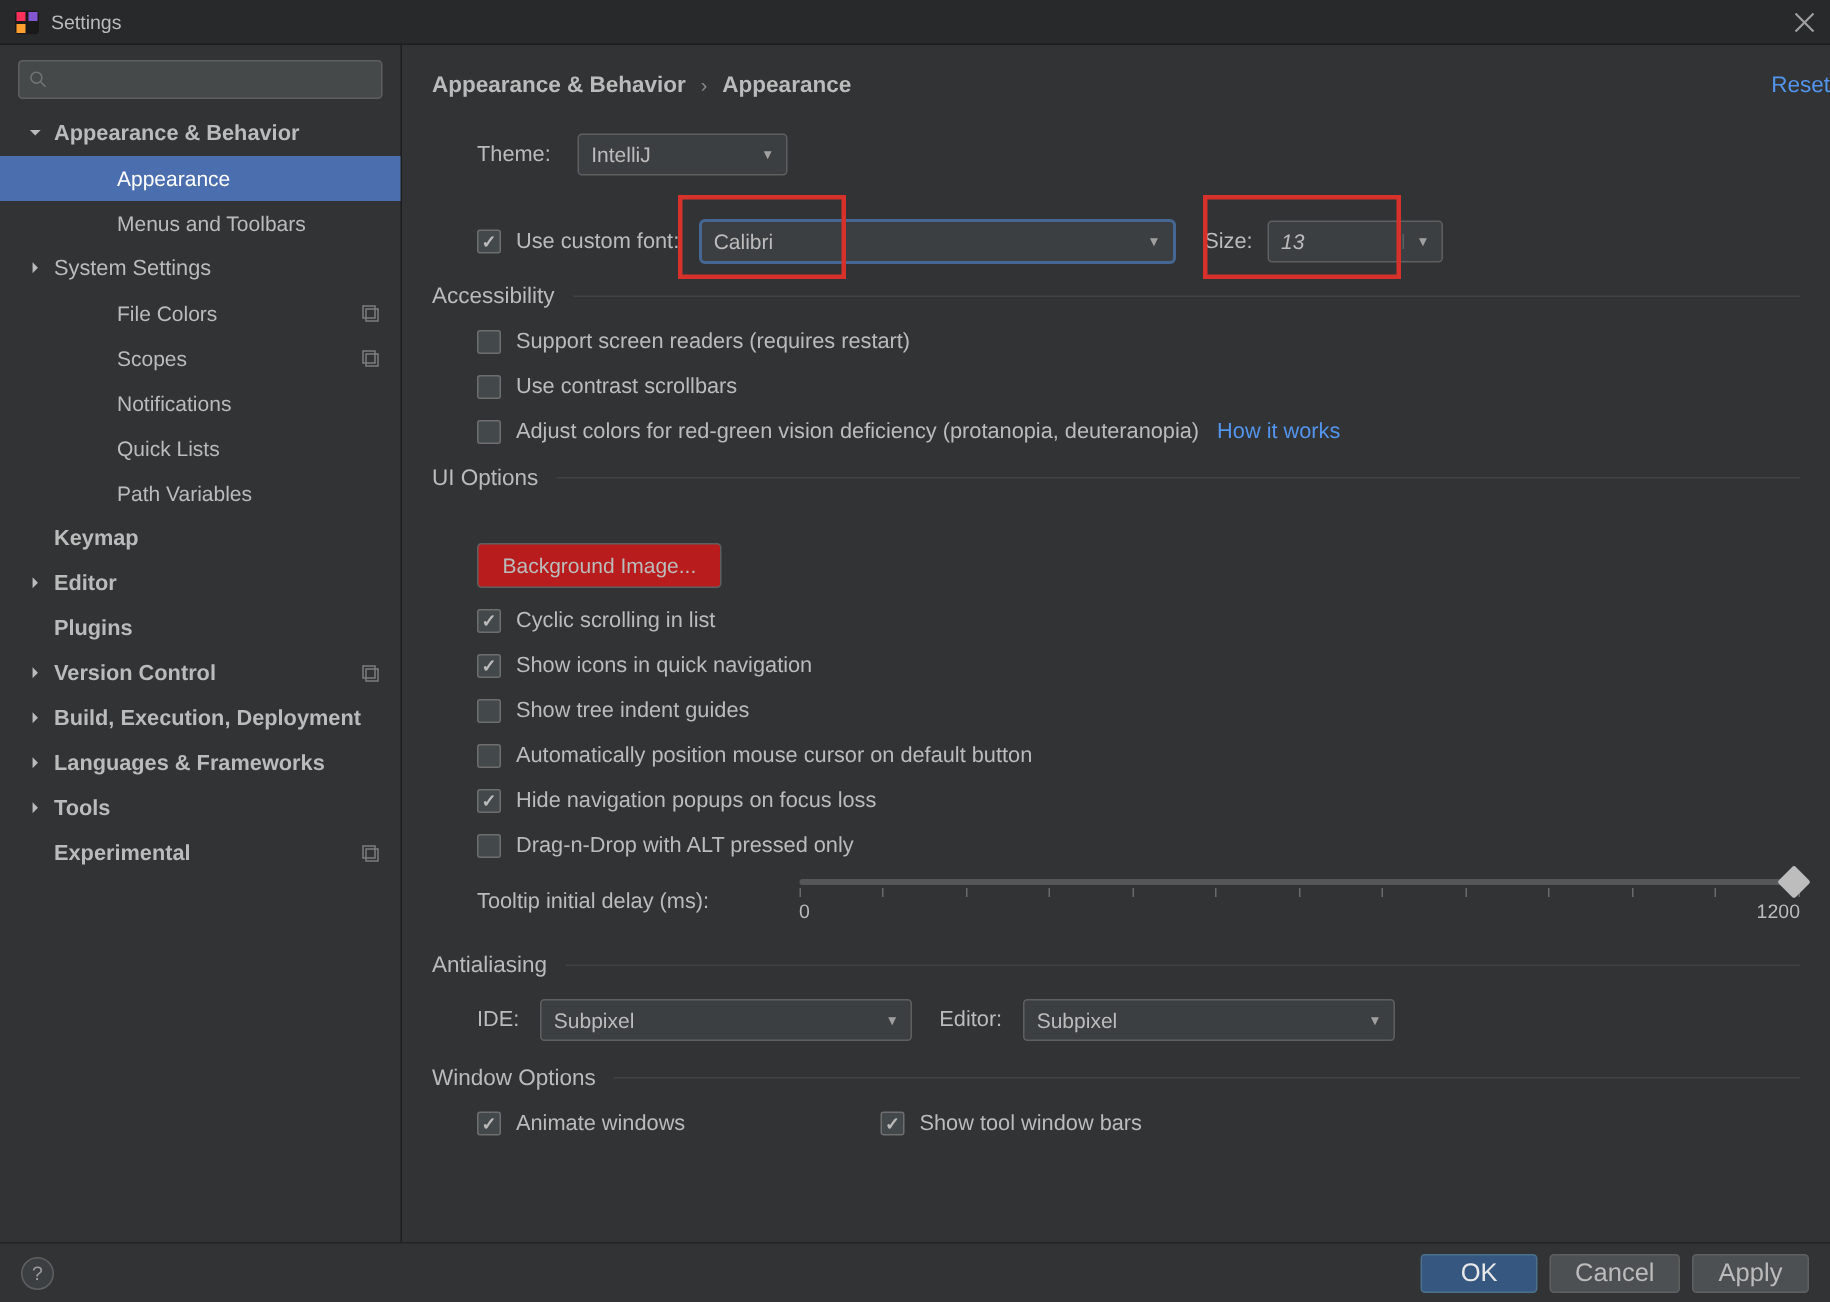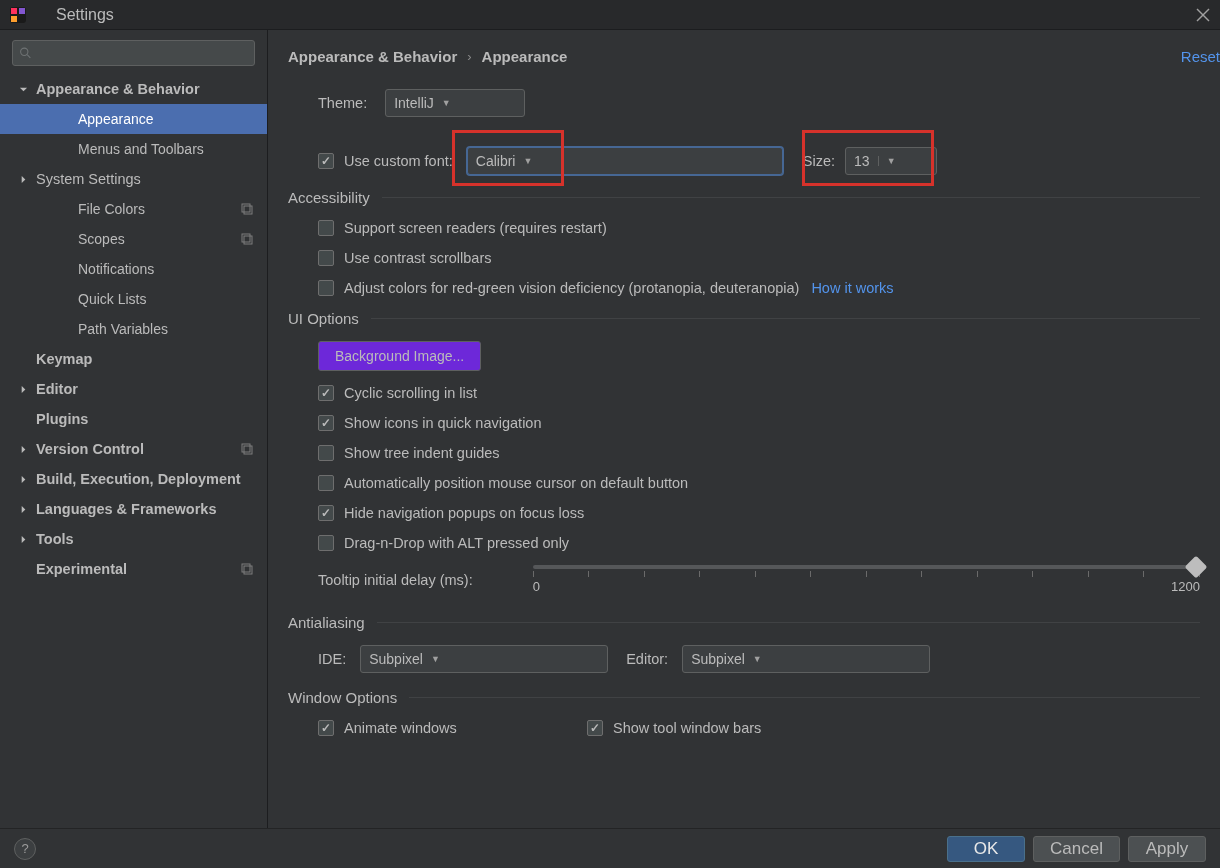--- a/index.html
+++ b/index.html
@@ -1,21 +1,21 @@
 <!DOCTYPE html>
 <html><head>
 <meta charset="utf-8">
 <style>
   * { box-sizing: border-box; margin: 0; padding: 0; font-family: "Segoe UI", Arial, sans-serif; }
   body { width:1220px; height:868px; background:#313335; color:#bbbbbb; font-size:14px; overflow:hidden; }
 
   
   .title-bar { height:30px; background:#28292b; display:flex; align-items:center; padding:0 10px; border-bottom:1px solid #1c1d1f; }
   .title-bar .logo { width:16px; height:16px; margin-right:8px; }
-  .title-bar .title { color:#bbbbbb; font-size:16px; flex:0 0 auto;margin-left:22px; }
+  .title-bar .title { color:#bbbbbb; font-size:13px; flex:0 0 auto; }
   .title-bar .spacer { flex:1; }
   .title-bar .close-icon { width:14px; height:14px; stroke:#a0a0a0; cursor:pointer; }
 
   .body-area { display:flex; height:calc(868px - 30px - 40px); }
   
   .sidebar { width:268px; background:#313335; border-right:1px solid #1c1d1f; padding-top:8px; }
   .search-box { margin:2px 12px 8px 12px; }
   .search-input-wrap { display:flex; align-items:center; background:#45494a; border:1px solid #5e6060; border-radius:3px; height:26px; padding:0 6px;}
   .search-input-wrap svg { width:14px; height:14px; fill:#6f7374; margin-right:4px; }
   .search-input { background:transparent; border:none; outline:none; color:#bbbbbb; font-size:13px; width:100%; }
@@ -32,29 +32,29 @@
   .tree-item .tag-icon { position:absolute; right:14px; width:12px;height:12px; fill:#7e7e7e;}
   .tree-item .no-arrow { width:10px; margin-right:8px; display:inline-block; }
 
   
   .main { flex:1; padding:18px 0 0 20px; position:relative; overflow:hidden;}
   .breadcrumb { display:flex; align-items:center; gap:10px; color:#bbbbbb; font-size:15px; font-weight:600; margin-bottom:24px;}
   .breadcrumb .chevron { font-size:13px; color:#8a8a8a; font-weight:normal;}
   .reset-link { position:absolute; right:0; top:18px; color:#5394ec; font-size:15px; cursor:pointer; }
   .row { display:flex; align-items:center; margin-bottom:14px; padding-left:30px; font-size:14.5px; }
   .label { color:#bbbbbb; }
-  .select { background:#3c3f41; border:1px solid #5e6060; border-radius:3px; height:28px; display:flex; align-items:center; padding:0 8px; cursor:pointer; }
+  .select { background:#3c3f41; border:1px solid #5e6060; border-radius:3px; height:28px; display:flex; align-items:center; padding:0 8px; justify-content:space-between; cursor:pointer; }
   .select .sel-label { color:#bbbbbb; font-size:14px; }
   .select .drop { font-size:9px; color:#a0a0a0; margin-left:8px; }
   .checkbox { width:16px; height:16px; border:1px solid #6e6e6e; border-radius:2px; margin-right:10px; display:flex; align-items:center; justify-content:center; flex-shrink:0; background:#43494a; cursor:pointer;}
   .checkbox.checked::after { content:"✓"; color:#bababa; font-size:12px; font-weight:bold; line-height:1;}
   .section-head { display:flex; align-items:center; margin:10px 0 14px 0; }
   .section-head .section-title { color:#bbbbbb; font-size:15px; margin-right:12px; }
   .section-head .line { flex:1; height:1px; background:#404244; margin-right:20px;}
-  .btn-inset { background:#6d28d9; border:1px solid #5e6060; border-radius:3px; padding:6px 16px; color:#bbbbbb; font-size:14px; cursor:pointer; }
+  .btn-inset { background:#b91c1c; border:1px solid #5e6060; border-radius:3px; padding:6px 16px; color:#bbbbbb; font-size:14px; cursor:pointer;margin-top:21px; }
 
   
   .red-frame { position:absolute; border:3px solid #d6322b; pointer-events:none; }
 
   
   .slider-wrap { flex:1; margin-left:60px; margin-right:20px; position:relative; }
   .slider-track { height:4px; background:#555759; border-radius:2px; position:relative; }
   .slider-thumb { position:absolute; right:-4px; top:-6px; width:16px;height:16px; background:#bdbdbd; border-radius:2px; transform:rotate(45deg);}
   .slider-ticks { display:flex; justify-content:space-between; margin-top:2px; }
   .slider-ticks span { width:1px; height:6px; background:#6a6a6a; display:inline-block; }
@@ -222,21 +222,21 @@
     </div>
 
     <div class="row" style="margin-top:30px;">
       <div class="checkbox checked"></div>
       <span class="label">Use custom font:</span>
       <div class="select focused" style="width:316px;margin-left:14px;">
         <span class="sel-label">Calibri</span>
         <span class="drop">▼</span>
       </div>
       <span class="label" style="margin-left:20px;">Size:</span>
-      <div class="select" style="width:92px;margin-left:10px;">
+      <div class="select" style="width:117px;margin-left:10px;font-style:italic;">
         <span class="sel-label">13</span>
         <span class="drop" style="border-left:1px solid #5e6060;padding-left:8px;">▼</span>
       </div>
     </div>
 
     <div class="section-head">
         <span class="section-title">Accessibility</span>
         <div class="line"></div>
       </div>
     <div class="row">

